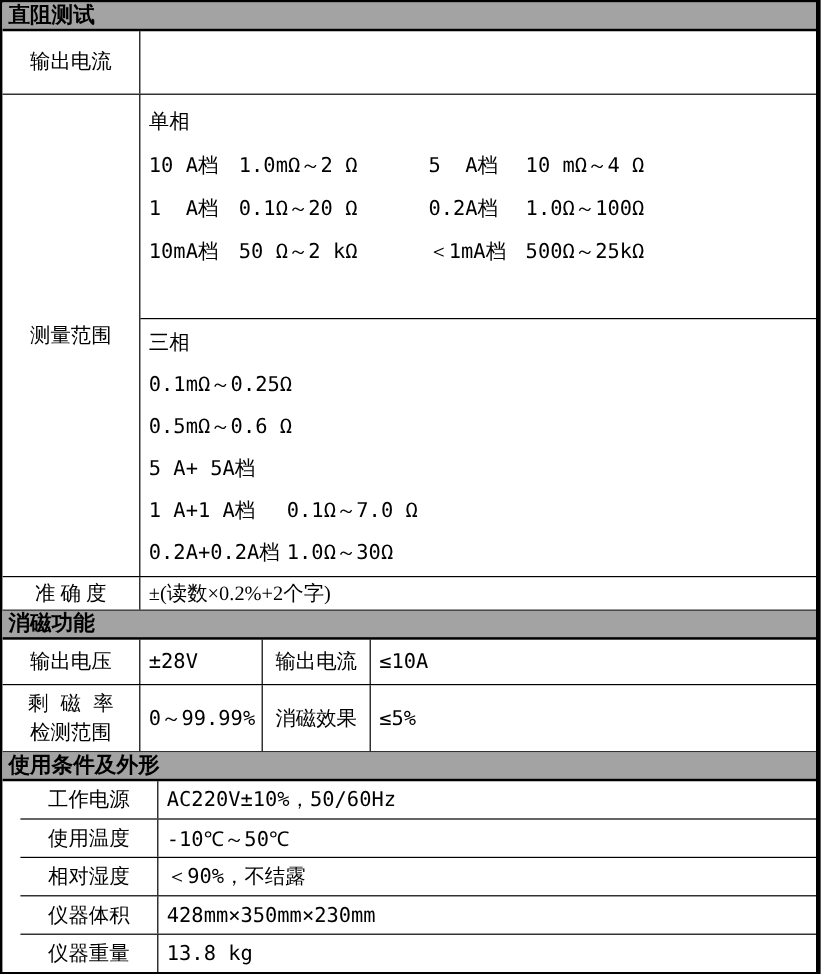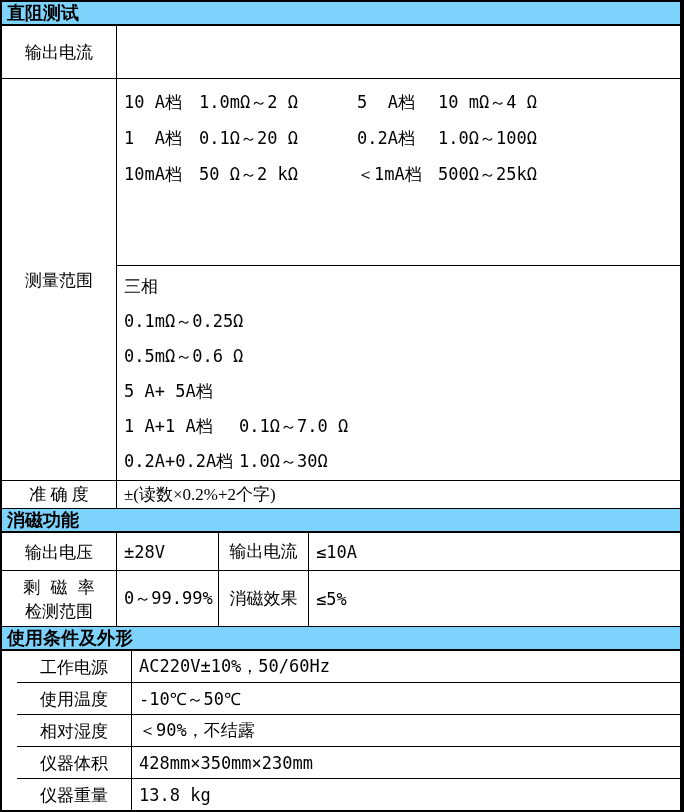--- a/index.html
+++ b/index.html
@@ -15,21 +15,21 @@
     background:#fff;
     border-top:2px solid #000;
     border-left:2px solid #000;
     border-right:4px solid #000;
     border-bottom:2px solid #000;
     display:flex; flex-direction:column;
     overflow:hidden;
   }
   .sec-header{
     flex:0 0 auto;
-    background:#7dd3fc;
+    background:#a3a3a3;
     border-bottom:2px solid #000;
     font-weight:bold;
     font-size:18px;
     padding:1px 0 1px 5px;
     line-height:20px;
   }
   .row{
     flex:0 0 auto;
     display:flex;
   }
@@ -99,20 +99,21 @@
 
   <div class="row r-outcur">
     <div class="label-cell">输出电流</div>
   </div>
 
   <div class="row r-range">
     <div class="label-cell">测量范围</div>
     <div class="range-right">
 
       <div class="sp-block">
+        <div class="ln">单相</div>
         <div class="sp-grid">
           <span>10 A档</span>
           <span>1.0mΩ～2 Ω</span>
           <span>5  A档</span>
           <span>10 mΩ～4 Ω</span>
         </div>
         <div class="sp-grid">
           <span>1  A档</span>
           <span>0.1Ω～20 Ω</span>
           <span>0.2A档</span>

